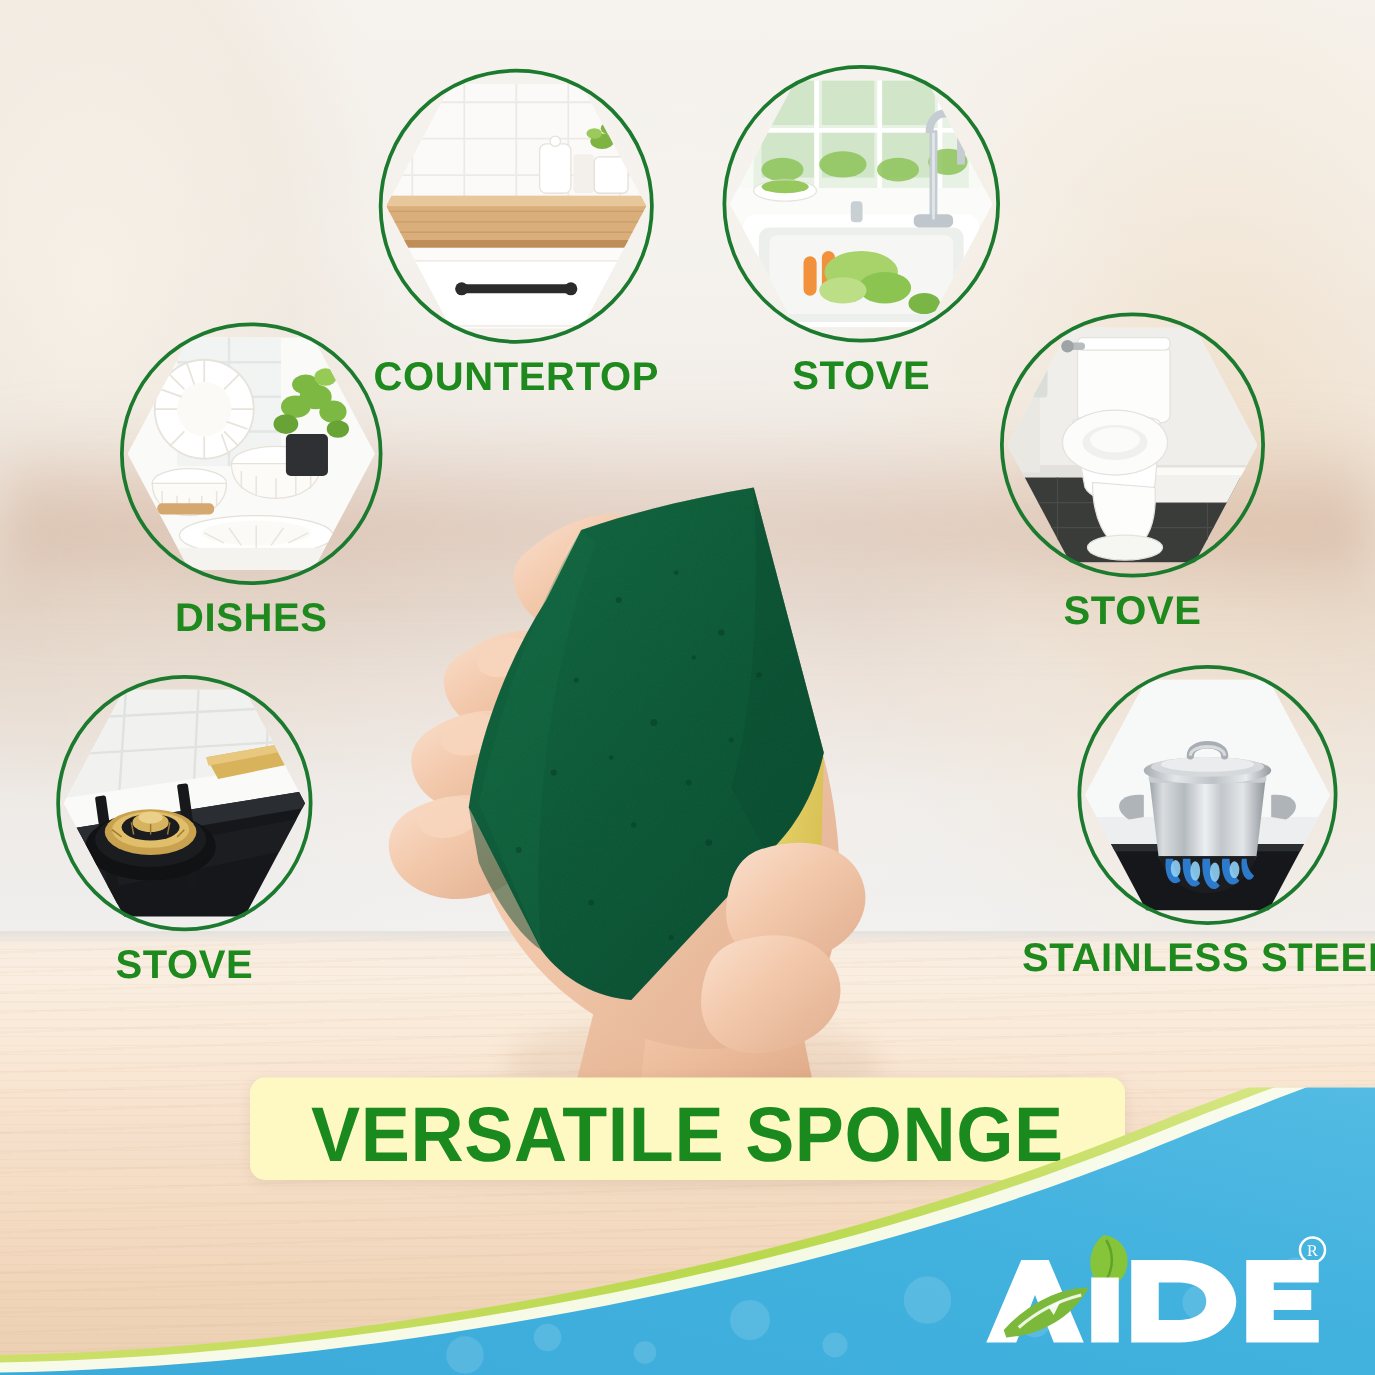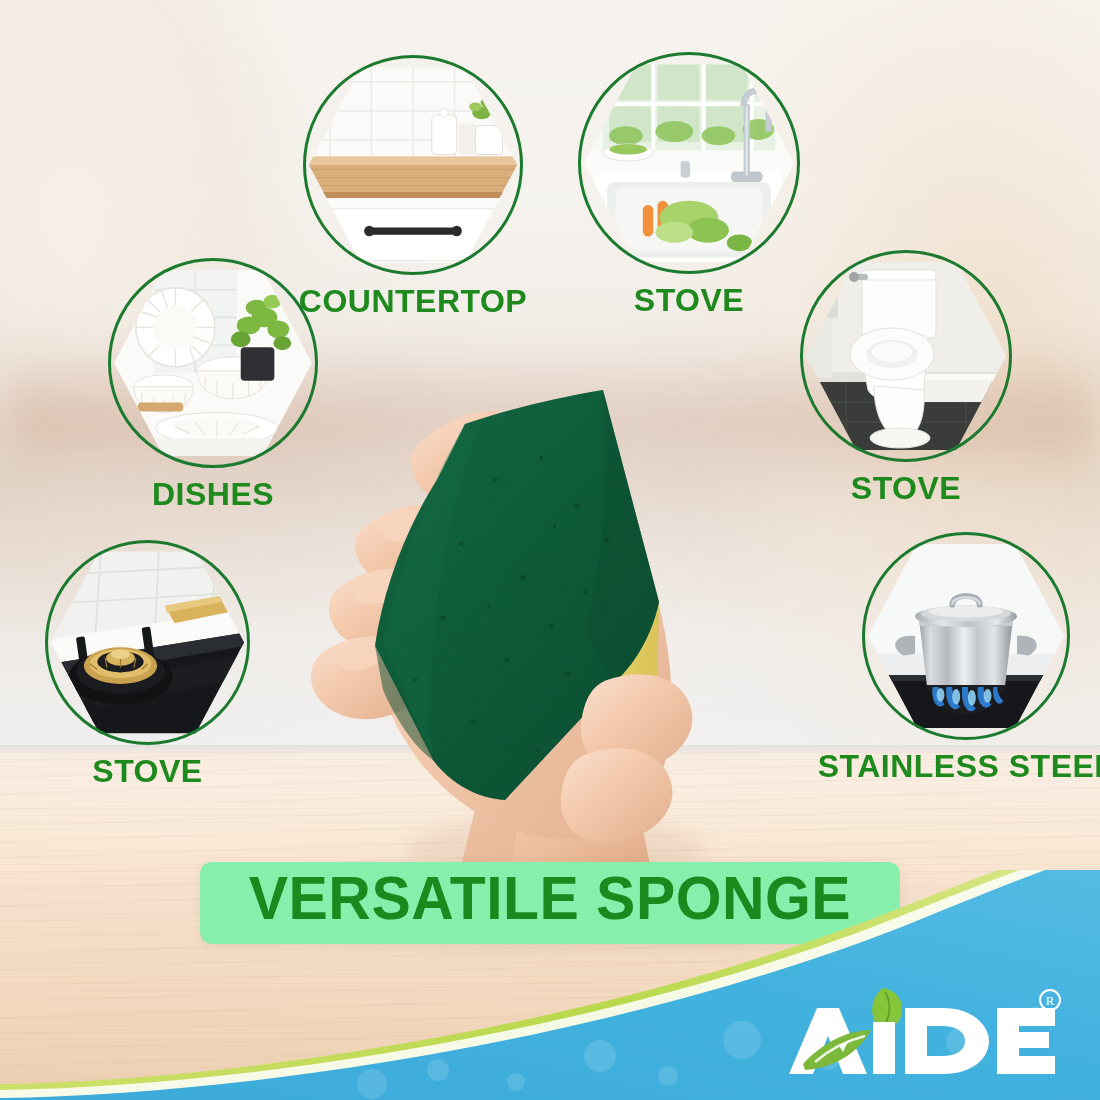--- a/index.html
+++ b/index.html
@@ -128,23 +128,23 @@
 
   
   .hand-wrap { position:absolute; left:255px; top:330px; width:560px; height:560px; }
   .hand-wrap svg { display:block; width:100%; height:100%; }
 
   
   .headline {
     position:absolute;
     left:200px; top:862px;
     width:700px; height:82px;
-    background:#86efac;
+    background:#fef9c3;
     border-radius:12px;
-    display:flex; align-items:flex-start; justify-content:center;
+    display:flex; align-items:flex-end; justify-content:center;
     box-shadow:0 2px 10px rgba(120,90,60,.10);
   }
   .headline-text {
     font-size:62px;
     font-weight:700;
     color:var(--hl);
     letter-spacing:.5px;
     transform:scaleX(.95);
     font-family:"Liberation Sans", sans-serif;
     white-space:nowrap;
@@ -254,21 +254,21 @@
         <ellipse cx="100" cy="152" rx="28" ry="16" fill="#A8D36A"></ellipse>
         <ellipse cx="118" cy="164" rx="20" ry="12" fill="#8CC452"></ellipse>
         <ellipse cx="86" cy="166" rx="18" ry="10" fill="#BCDE86"></ellipse>
         <ellipse cx="148" cy="176" rx="12" ry="8" fill="#79B645"></ellipse>
       </g>
     </svg>
         </div>
         <div class="ring" style="--ring: #1B7A2E;"></div>
         <div class="feature-label" style="top: 230px; --label: #1E8A1E;">STOVE</div>
       </div>
-      <div class="feature" style="left: 108px; top: 258px; width: 210px; height: 210px;">
+      <div class="feature" style="left: 96px; top: 258px; width: 210px; height: 210px;">
         <div class="photo-hex">
     <svg viewBox="0 0 200 200" preserveAspectRatio="xMidYMid slice">
       <rect width="200" height="200" fill="#FAFAF8"></rect>
       <rect x="40" y="0" width="84" height="110" fill="#F2F4F3"></rect>
       <g stroke="#E2E6E4" stroke-width="2">
         <path d="M40 26 H124 M40 54 H124 M40 82 H124 M82 0 V110"></path>
       </g>
       <g>
         <circle cx="62" cy="64" r="40" fill="#FFFFFF" stroke="#E6E3DC" stroke-width="1.5"></circle>
         <circle cx="62" cy="64" r="22" fill="#FBFAF7"></circle>

